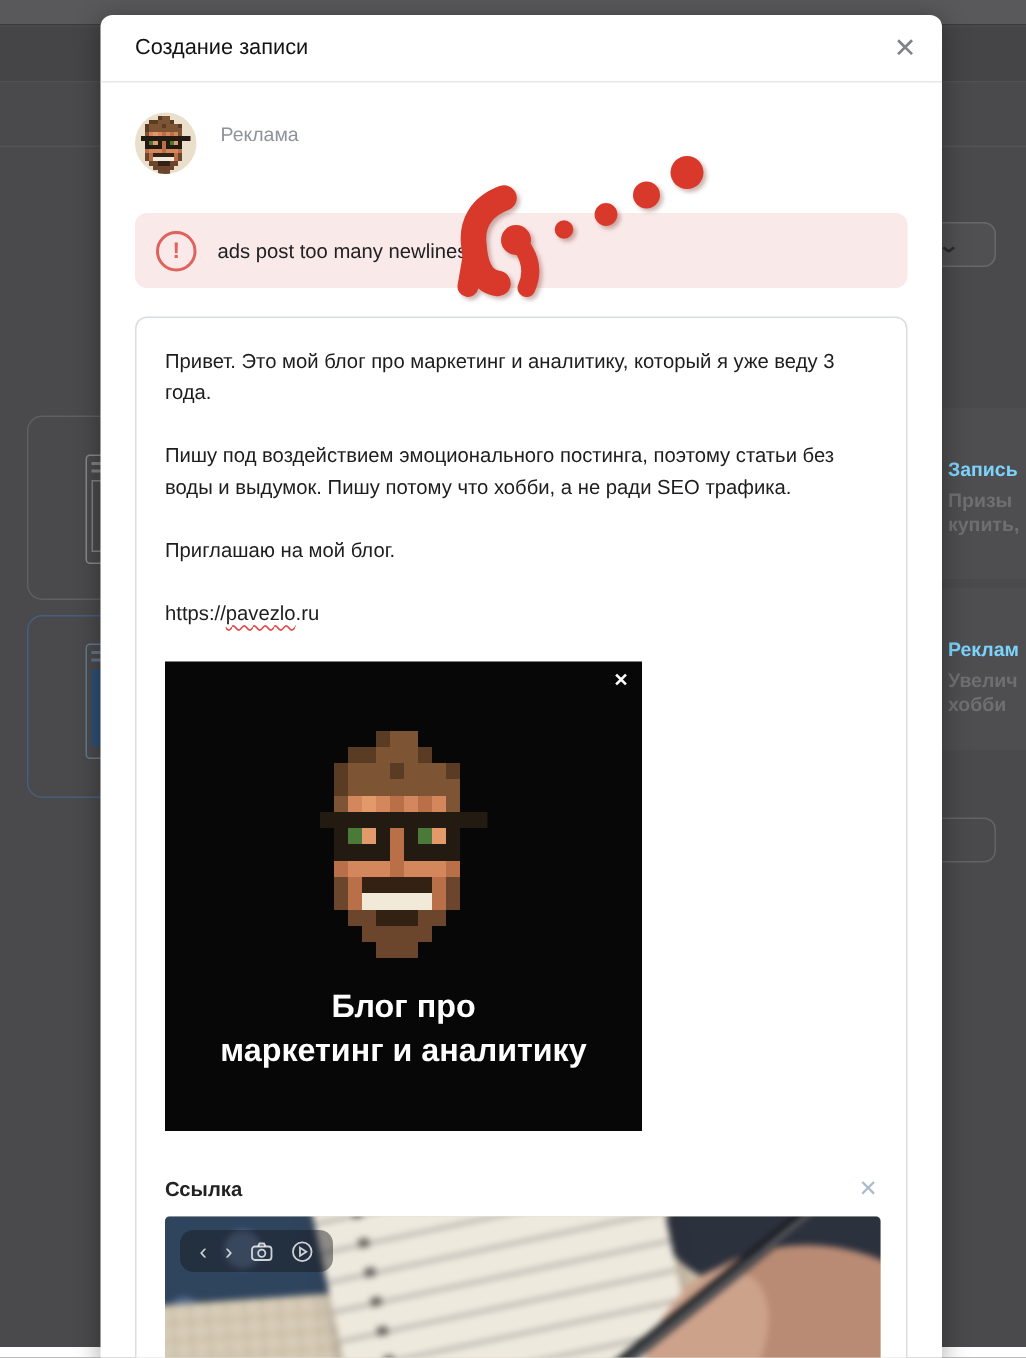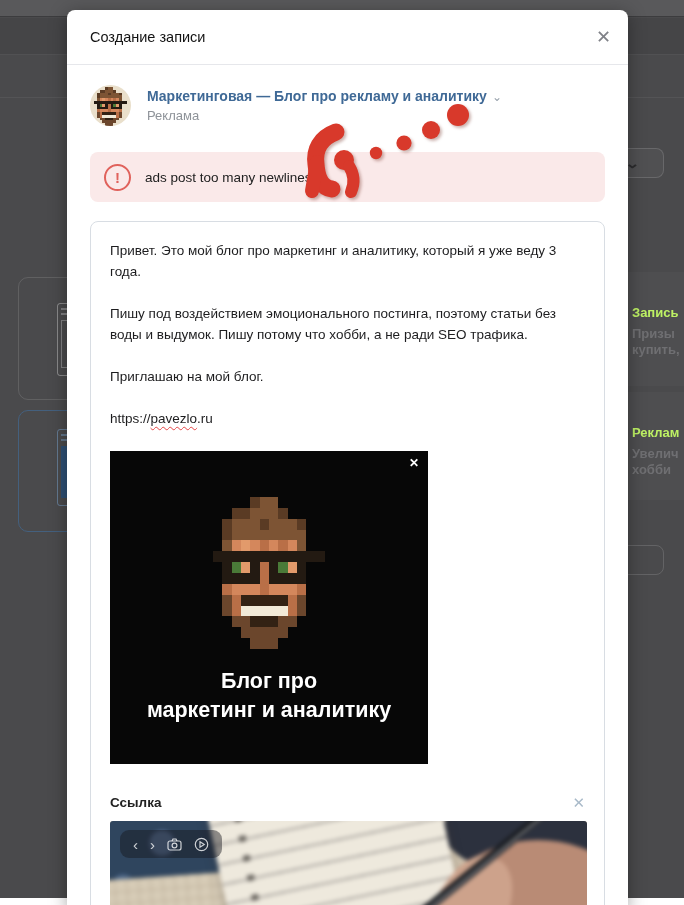--- a/index.html
+++ b/index.html
@@ -18,35 +18,35 @@
   .bd-card-left1 { left:18px; top:277px; width:160px; height:123px; }
   .bd-card-left2 { left:18px; top:410px; width:160px; height:122px; border-color:#44607e; }
   .bd-minibox { position:absolute; border:1px solid rgba(255,255,255,0.35); border-radius:3px; }
   .bd-minibox .ln { position:absolute; background:rgba(255,255,255,0.30); height:2px; }
   .bd-minibox .bx { position:absolute; border:1px solid rgba(255,255,255,0.30); }
   .bd-minibox .bxblue { position:absolute; background:#2e4f74; }
   .bd-rightcard { position:absolute; background:#4e4e50; z-index:2; border-radius:8px; }
   .bd-rc1 { left:620px; top:272px; width:80px; height:114px; }
   .bd-rc2 { left:620px; top:392px; width:80px; height:108px; }
   .bd-rtext { position:absolute; left:632px; z-index:3; white-space:nowrap;font-weight:bold; }
-  .bd-rtitle { font-size:13px; font-weight:bold; color:#bef264; }
+  .bd-rtitle { font-size:13px; font-weight:bold; color:#7dd3fc; }
   .bd-rline  { font-size:13px; color:#6f6f72; }
   .bd-select { position:absolute; left:600px; top:148px; width:64px; height:30px; border:1px solid rgba(255,255,255,0.14); border-radius:8px; background:#505052; z-index:3; display:flex; align-items:center; justify-content:center; }
   .bd-select .chev { color:#2c2c2e; font-size:13px; font-weight:bold; transform:scaleX(1.4); }
   .bd-btnbox { position:absolute; left:600px; top:545px; width:64px; height:30px; border:1px solid rgba(255,255,255,0.14); border-radius:8px; z-index:2; }
   .bd-bottomwhite { position:absolute; left:0; top:898px; width:684px; height:7px; background:#ffffff; z-index:4; }
 
   
   .modal {
     position:absolute; left:67px; top:10px; width:561px; height:900px;
     background:#ffffff; border-radius:8px 8px 0 0;
     box-shadow:0 3px 18px rgba(0,0,0,0.35);
     z-index:10; overflow:hidden;
   }
-  .modal-header { height:55px; padding:0 17px 0 23px; border-bottom:1px solid #e6e7eb; display:flex; align-items:center; justify-content:space-between; }
+  .modal-header { height:45px; padding:0 17px 0 23px; border-bottom:1px solid #e6e7eb; display:flex; align-items:center; justify-content:space-between; }
   .modal-title { font-size:14.5px; color:#131313; font-weight:500; }
   .modal-close { font-size:18px; color:#808288; cursor:pointer; line-height:1; }
   .modal-body { padding:20px 23px 0 23px; }
 
   .author-row { display:flex; align-items:flex-start; }
   .avatar { width:41px; height:41px; border-radius:50%; background:#e9dfcb; overflow:hidden; flex:0 0 41px; display:flex; align-items:flex-end; justify-content:center; }
   .avatar .pixel-face { width:33px; height:39px; }
   .author-meta { margin-left:16px; padding-top:3px; }
   .author-name { font-size:14px; font-weight:bold; color:#3f6996; }
   .author-name .chev { font-weight:normal; color:#98a2ac; font-size:12px; margin-left:5px; }
@@ -251,21 +251,20 @@
               <rect x="4" y="12" width="1" height="1" fill="#6b462c"></rect>
               <rect x="5" y="12" width="1" height="1" fill="#6b462c"></rect>
               <rect x="6" y="12" width="1" height="1" fill="#6b462c"></rect>
               <rect x="7" y="12" width="1" height="1" fill="#6b462c"></rect>
               <rect x="4" y="13" width="1" height="1" fill="#6b462c"></rect>
               <rect x="5" y="13" width="1" height="1" fill="#6b462c"></rect>
               <rect x="6" y="13" width="1" height="1" fill="#6b462c"></rect>
             </svg></div>
         </div>
       <div class="author-meta">
-        <div class="author-name"><span>Маркетинговая — Блог про рекламу и аналитику</span><span class="chev">⌄</span></div>
         <div class="author-badge">Реклама</div>
       </div>
     </div>
 
     <div class="error-banner">
       <div class="error-icon">!</div>
       <div class="error-text">ads post too many newlines</div>
     </div>
 
     <div class="post-card">

